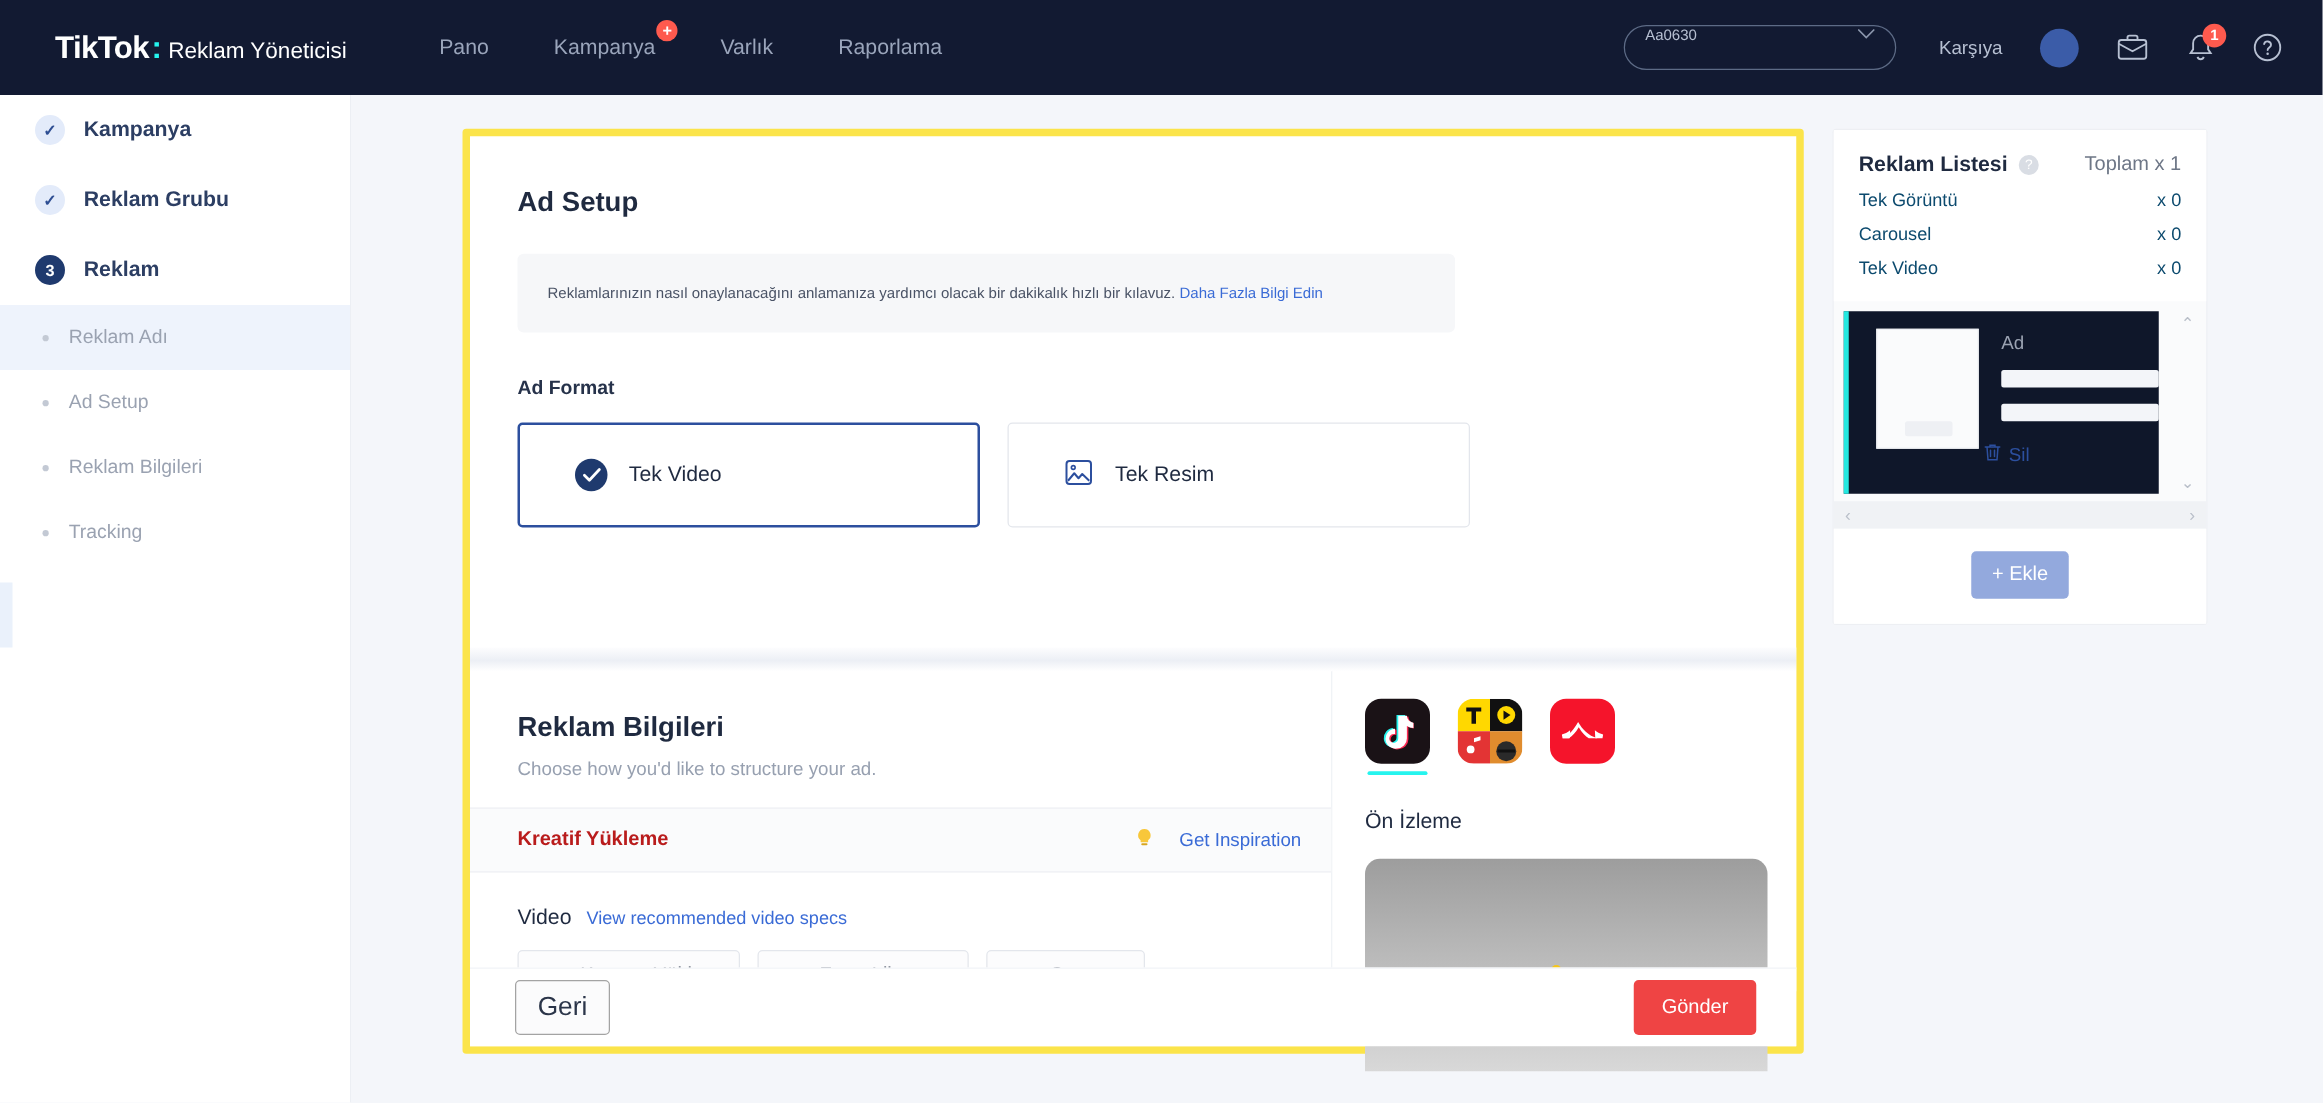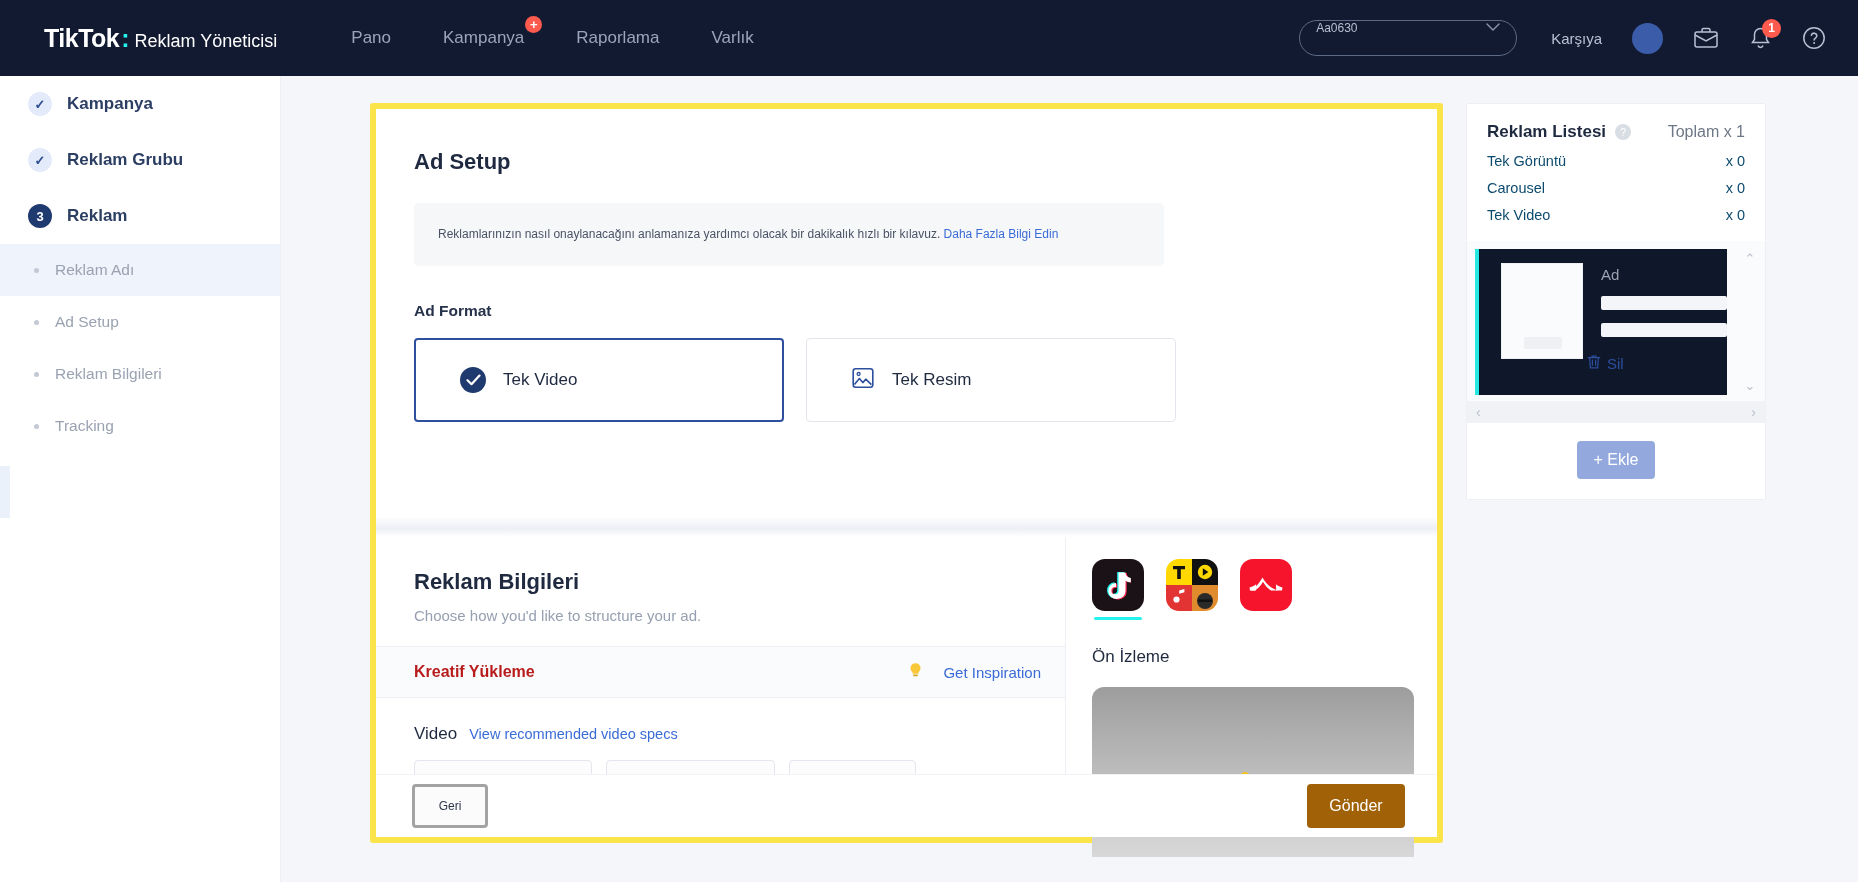--- a/index.html
+++ b/index.html
@@ -184,27 +184,27 @@
   .pv-div { width: 1px; height: 13px; background: #cfcfcf; }
   .pv-foryou { color: #ffffff; font-size: 14.5px; font-weight: 700; }
 
   
   .footer-bar {
     position: absolute; left: 0; right: 0; bottom: 0; height: 63px;
     background: #ffffff; display: flex; align-items: center;
     padding: 0 32px 0 36px; border-top: 1px solid #f1f3f7;
   }
   .btn-back {
-    width: 76px; height: 44px; border: 3px solid #a3a3a3; border-radius: 4px;
-    background: #fbfbfc; color: #2b3549; font-size: 12px;
+    width: 76px; height: 44px; border: 1px solid #a3a3a3; border-radius: 4px;
+    background: #fbfbfc; color: #2b3549; font-size: 21px;
     display: flex; align-items: center; justify-content: center; cursor: pointer;
   }
   .btn-submit {
     margin-left: auto; width: 98px; height: 44px; border-radius: 4px;
-    background: #a16207; color: #fff; font-size: 16px;
+    background: #ef4444; color: #fff; font-size: 16px;
     display: flex; align-items: center; justify-content: center; cursor: pointer;
   }
 
   
   .rpanel {
     position: absolute; left: 1185px; top: 27px;
     width: 300px; background: #fafbfc;
     border: 1px solid #edeff3; border-radius: 3px;
   }
   .rp-top { background: #fff; padding: 18px 20px 18px 20px; }
@@ -260,24 +260,24 @@
 
   <div class="nav">
     <div class="nav-item">
       <span>Pano</span>
     </div>
     <div class="nav-item">
       <span>Kampanya</span>
       <span class="nav-badge">+</span>
     </div>
     <div class="nav-item">
+      <span>Varlık</span>
+    </div>
+    <div class="nav-item">
       <span>Raporlama</span>
-    </div>
-    <div class="nav-item">
-      <span>Varlık</span>
     </div>
   </div>
 
   <div class="header-right">
     <div class="acct-select">
       <span>Aa0630</span>
       <span class="chev">
         <svg width="14" height="9" viewBox="0 0 14 9">
             <path d="M1 1l6 6 6-6" stroke="#8b96ac" stroke-width="1.4" fill="none" stroke-linecap="round"></path>
           </svg>

